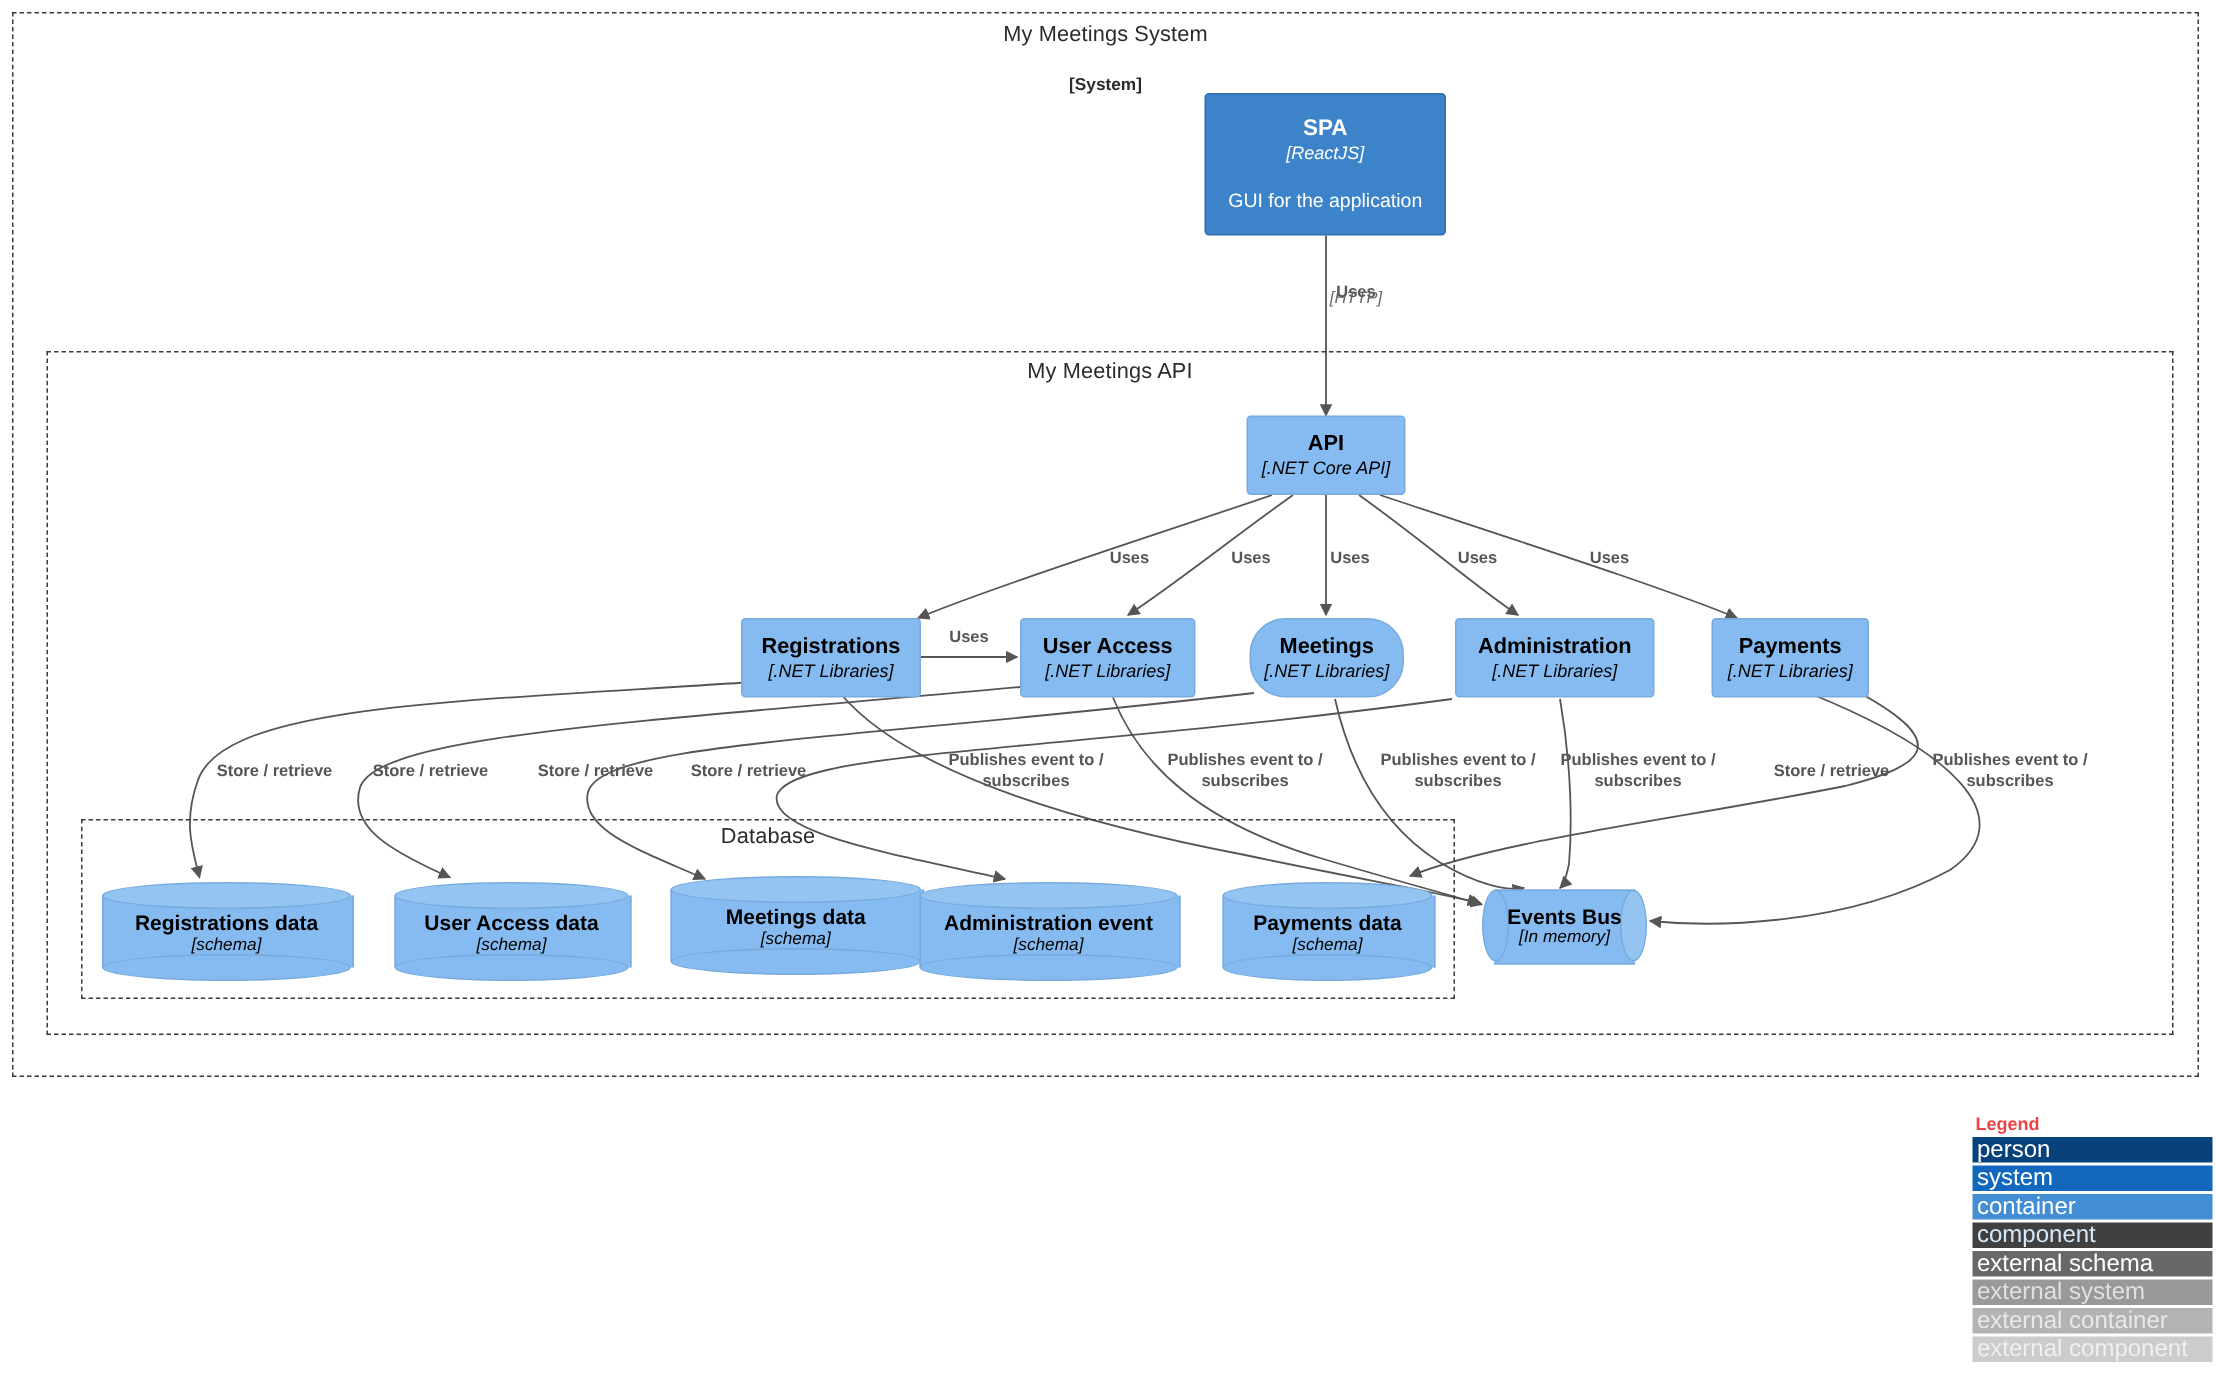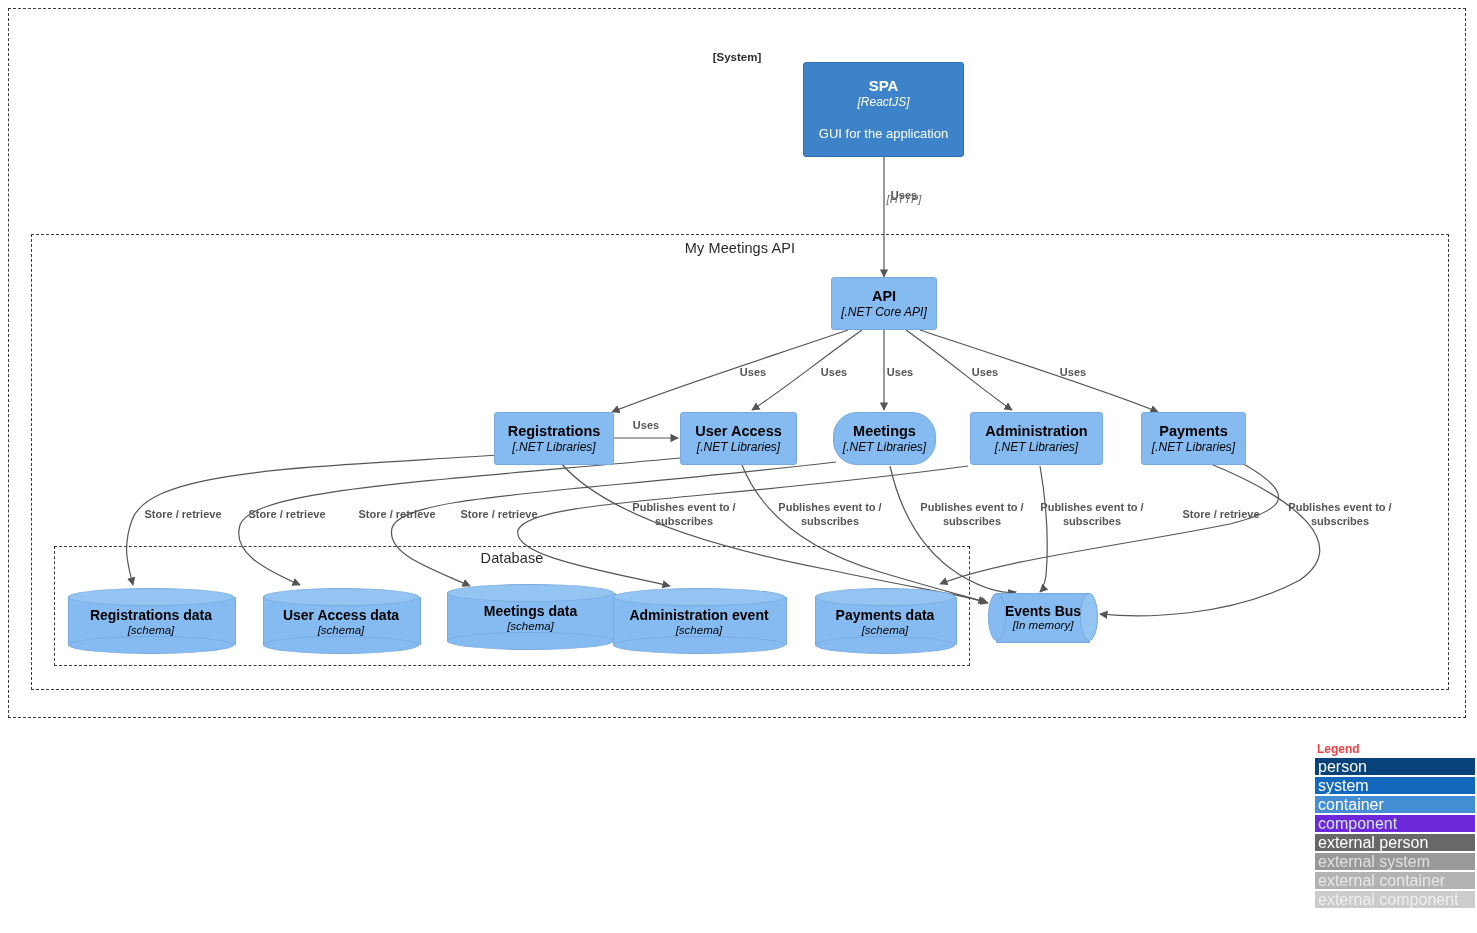--- a/index.html
+++ b/index.html
@@ -258,20 +258,21 @@
 
       <path d="M 560 462 C 600 510 700 545 830 570 C 900 585 960 595 986 602"></path>
       <path d="M 742 465 C 760 510 800 548 880 572 C 930 587 968 597 988 603"></path>
       <path d="M 890 466 C 900 510 920 550 960 575 C 985 590 1005 594 1016 592"></path>
       <path d="M 1040 466 C 1048 512 1048 552 1046 576 C 1044 586 1042 590 1040 592"></path>
       <path d="M 1206 462 C 1300 500 1350 545 1300 580 C 1230 618 1140 618 1100 614"></path>
     </g>
   </svg>
 
   <div class="boundary" style="left:8px; top:8px; width:1458px; height:710px;">
+    <div class="boundary-title" style="top:6px;">My Meetings System</div>
     <div class="boundary-subtitle" style="top:42px;text-align:center;">[System]</div>
   </div>
 
   <div class="boundary" style="left:31px; top:234px; width:1418px; height:456px;">
     <div class="boundary-title" style="top:5px;">My Meetings API</div>
   </div>
 
   <div class="boundary" style="left:54px; top:546px; width:916px; height:120px;">
     <div class="boundary-title" style="top:3px;">Database</div>
   </div>
@@ -399,21 +400,21 @@
 subscribes</div>
   <div class="edge-label" style="left:1278px; top:501px; width:124px;">Publishes event to /
 subscribes</div>
 
   <div class="legend" style="left:1315px; top:742px;">
     <div class="legend-title">Legend</div>
     <div id="legend-rows">
         <div class="legend-row" style="background: rgb(8, 66, 123); color: rgb(255, 255, 255);"><span>person</span></div>
         <div class="legend-row" style="background: rgb(17, 104, 189); color: rgb(255, 255, 255);"><span>system</span></div>
         <div class="legend-row" style="background: rgb(67, 141, 213); color: rgb(255, 255, 255);"><span>container</span></div>
-        <div class="legend-row" style="background: #6d28d9; color: rgb(214, 233, 251);"><span>component</span></div>
-        <div class="legend-row" style="background: rgb(104, 104, 104); color: rgb(255, 255, 255);"><span>external person</span></div>
+        <div class="legend-row" style="background: #404040; color: rgb(214, 233, 251);"><span>component</span></div>
+        <div class="legend-row" style="background: rgb(104, 104, 104); color: rgb(255, 255, 255);"><span>external schema</span></div>
         <div class="legend-row" style="background: rgb(153, 153, 153); color: rgb(224, 224, 224);"><span>external system</span></div>
         <div class="legend-row" style="background: rgb(179, 179, 179); color: rgb(232, 232, 232);"><span>external container</span></div>
         <div class="legend-row" style="background: rgb(204, 204, 204); color: rgb(239, 239, 239);"><span>external component</span></div>
       </div>
   </div>
 
 </div>
 
 </body></html>

